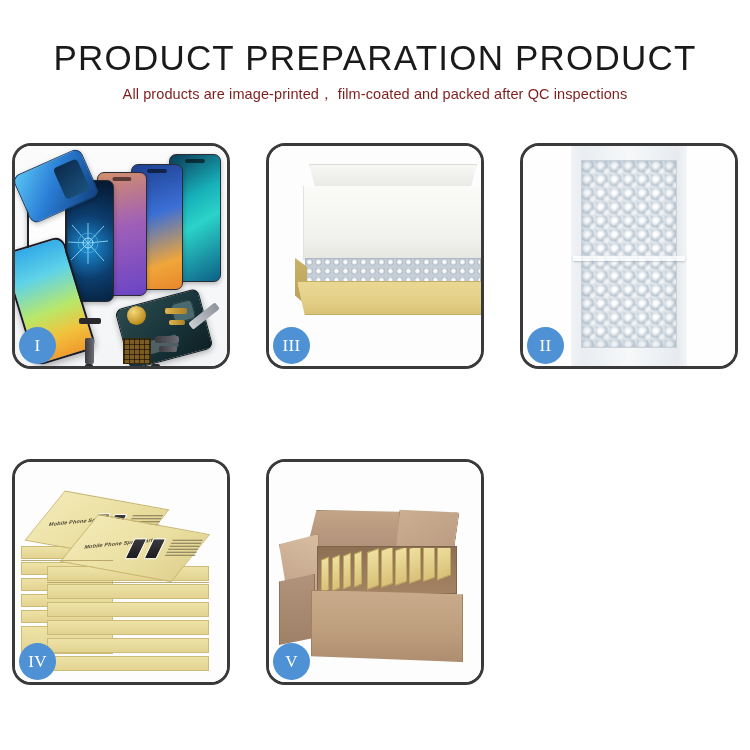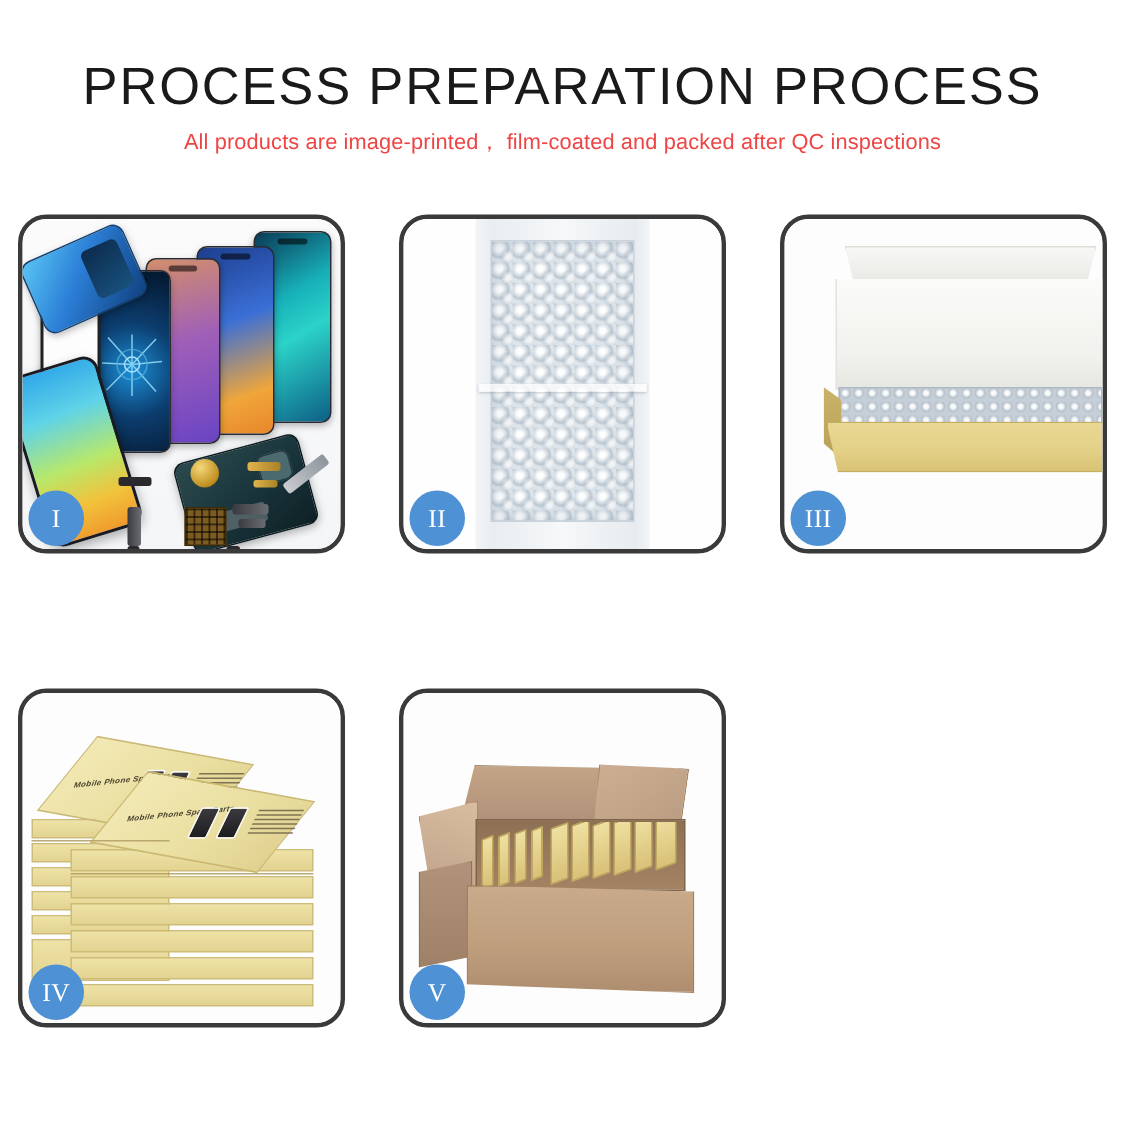--- a/index.html
+++ b/index.html
@@ -15,21 +15,21 @@
   .title {
     position: absolute; left: 0; top: 38px; width: 750px;
     text-align: center;
     font-size: 35px; font-weight: 400; letter-spacing: 1.2px;
     color: #1a1a1a; white-space: nowrap;
   }
   .subtitle {
     position: absolute; left: 0; top: 85px; width: 750px;
     text-align: center;
     font-size: 14.5px; font-weight: 400; letter-spacing: 0.1px;
-    color: #ef4444; white-space: nowrap;
+    color: #7f1d1d; white-space: nowrap;
   }
 
   
   .grid {
     position: absolute; left: 12px; top: 143px;
     width: 726px; height: 542px;
     display: grid;
     grid-template-columns: 1fr 1fr 1fr;
     grid-template-rows: 1fr 1fr;
     column-gap: 36px; row-gap: 90px;
@@ -304,21 +304,21 @@
   .c6-seal {
     position: absolute; width: 17px; height: 16px;
     background: rgba(150,126,99,.8);
   }
 </style>
 </head>
 <body>
 
 <div id="page">
 
-  <div class="title">PROCESS PREPARATION PROCESS</div>
+  <div class="title">PRODUCT PREPARATION PRODUCT</div>
   <div class="subtitle">All products are image-printed， film-coated and packed after QC inspections</div>
 
   <div class="grid">
 
     <div class="panel p1">
       <div class="stage">
         <div class="ph ph-e">
             <span class="notch"></span>
           </div>
         <div class="ph ph-d">
@@ -354,38 +354,38 @@
         <div class="bar" style="left:136px; top:218px; width:9px;  height:14px;"></div>
         <div class="flex-strip" style="left:70px;  top:192px; width:9px;  height:26px;"></div>
         <div class="flex-strip" style="left:140px; top:190px; width:24px; height:7px;"></div>
         <div class="flex-strip" style="left:144px; top:200px; width:18px; height:6px;"></div>
         <div class="gold-strip" style="left:150px; top:162px; width:22px; height:6px;"></div>
         <div class="gold-strip" style="left:154px; top:174px; width:16px; height:5px;"></div>
       </div>
       <div class="badge">I</div>
     </div>
 
-    <div class="panel p2">
-      <div class="stage">
-        <div class="wrapsheet"></div>
-        <div class="bubbles"></div>
-        <div class="wrap-fold" style="top:110px;"></div>
-      </div>
-      <div class="badge">II</div>
-    </div>
-
     <div class="panel p3">
       <div class="stage">
         <div class="bx3-lid"></div>
         <div class="bx3-inner"></div>
         <div class="bx3-bubble"></div>
         <div class="bx3-lside"></div>
         <div class="bx3-front"></div>
       </div>
       <div class="badge">III</div>
+    </div>
+
+    <div class="panel p2">
+      <div class="stage">
+        <div class="wrapsheet"></div>
+        <div class="bubbles"></div>
+        <div class="wrap-fold" style="top:110px;"></div>
+      </div>
+      <div class="badge">II</div>
     </div>
 
     <div class="panel p4">
       <div class="stage">
         <div class="stack">
 
           <div class="kbox" style="left:6px;  top:84px;  width:92px; height:13px;"></div>
           <div class="kbox" style="left:6px;  top:100px; width:92px; height:13px;"></div>
           <div class="kbox" style="left:6px;  top:116px; width:92px; height:13px;"></div>
           <div class="kbox" style="left:6px;  top:132px; width:92px; height:13px;"></div>

